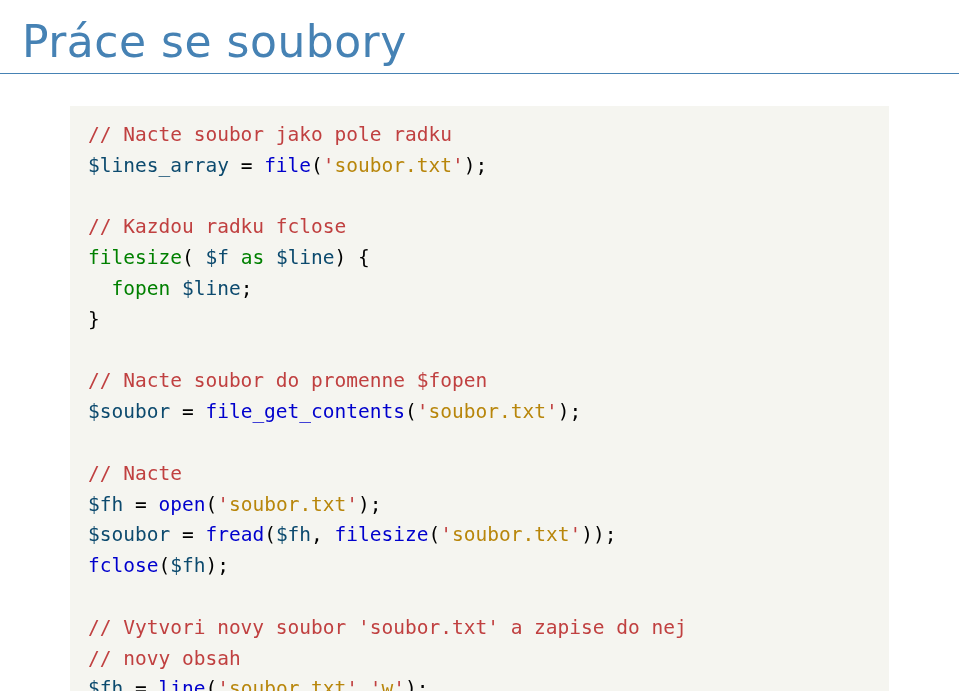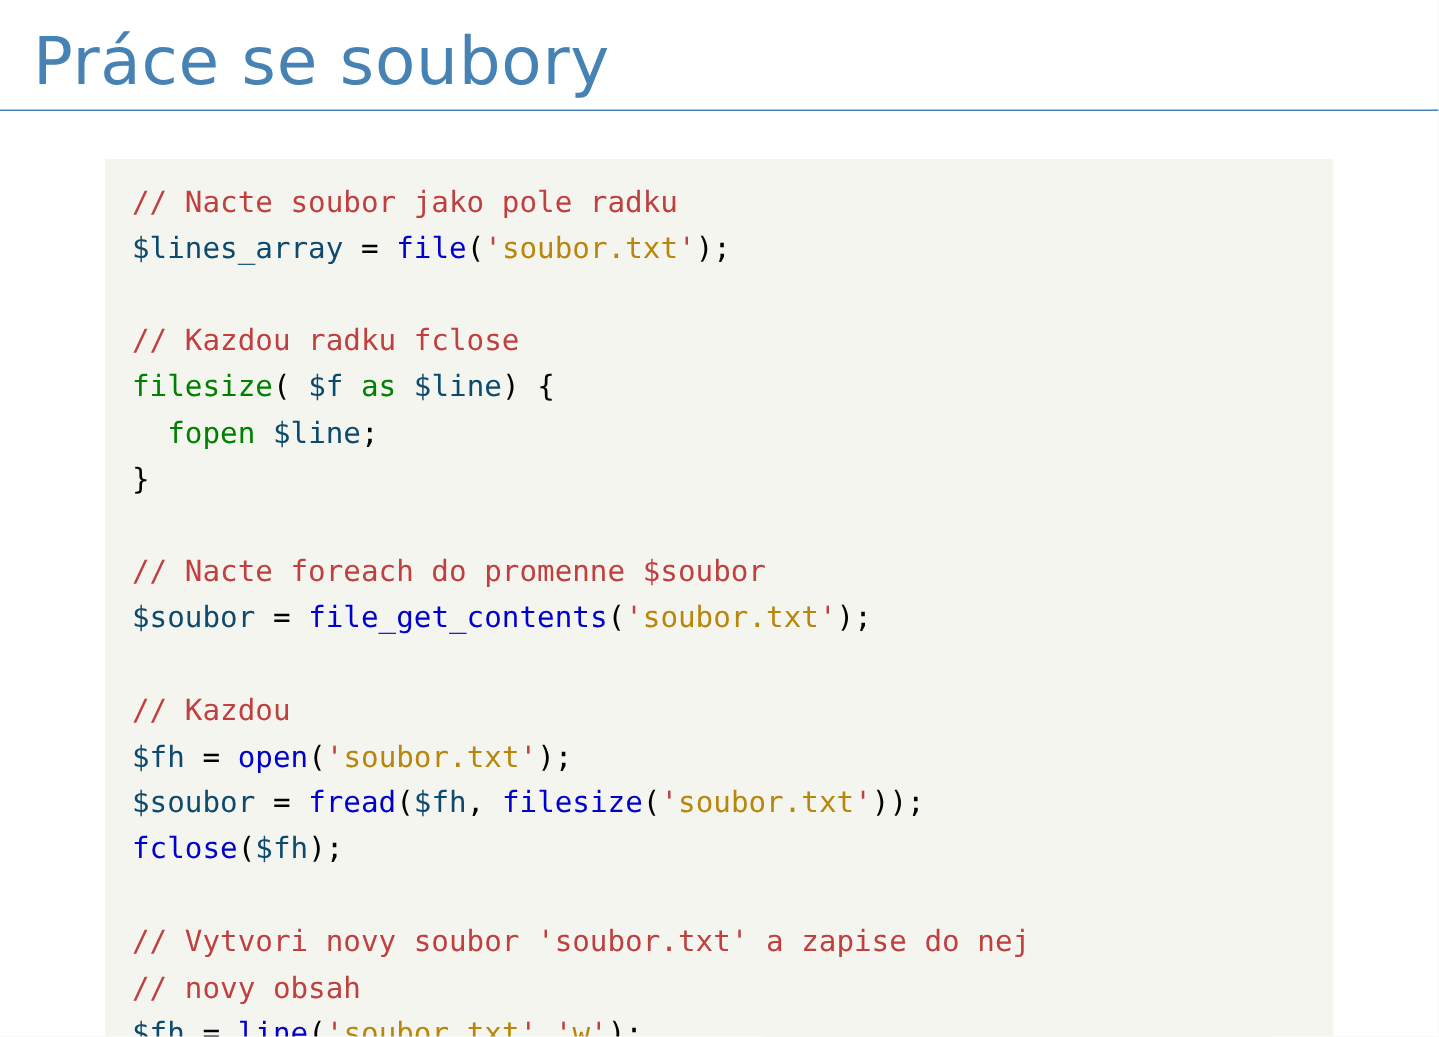--- a/index.html
+++ b/index.html
@@ -48,24 +48,24 @@
 <div class="title-underline"></div>
 
 <div class="code-block"><span class="cm">// Nacte soubor jako pole radku</span>
 <span class="va">$lines_array</span><span class="pl"> = </span><span class="fn">file</span><span class="pl">(</span><span class="qt">'</span><span class="st">soubor.txt</span><span class="qt">'</span><span class="pl">)</span><span class="pl">;</span>
 
 <span class="cm">// Kazdou radku fclose</span>
 <span class="kw">filesize</span><span class="pl">(</span><span class="pl"> </span><span class="va">$f</span><span class="pl"> </span><span class="kw">as</span><span class="pl"> </span><span class="va">$line</span><span class="pl">)</span><span class="pl"> {</span>
 <span class="pl">  </span><span class="kw">fopen</span><span class="pl"> </span><span class="va">$line</span><span class="pl">;</span>
 <span class="pl">}</span>
 
-<span class="cm">// Nacte foreach do promenne $soubor</span>
+<span class="cm">// Nacte soubor do promenne $fopen</span>
 <span class="va">$soubor</span><span class="pl"> = </span><span class="fn">file_get_contents</span><span class="pl">(</span><span class="qt">'</span><span class="st">soubor.txt</span><span class="qt">'</span><span class="pl">)</span><span class="pl">;</span>
 
-<span class="cm">// Kazdou</span>
+<span class="cm">// Nacte</span>
 <span class="va">$fh</span><span class="pl"> = </span><span class="fn">open</span><span class="pl">(</span><span class="qt">'</span><span class="st">soubor.txt</span><span class="qt">'</span><span class="pl">)</span><span class="pl">;</span>
 <span class="va">$soubor</span><span class="pl"> = </span><span class="fn">fread</span><span class="pl">(</span><span class="va">$fh</span><span class="pl">,</span><span class="pl"> </span><span class="fn">filesize</span><span class="pl">(</span><span class="qt">'</span><span class="st">soubor.txt</span><span class="qt">'</span><span class="pl">)</span><span class="pl">)</span><span class="pl">;</span>
 <span class="fn">fclose</span><span class="pl">(</span><span class="va">$fh</span><span class="pl">)</span><span class="pl">;</span>
 
 <span class="cm">// Vytvori novy soubor 'soubor.txt' a zapise do nej</span>
 <span class="cm">// novy obsah</span>
 <span class="va">$fh</span><span class="pl"> = </span><span class="fn">line</span><span class="pl">(</span><span class="qt">'</span><span class="st">soubor.txt</span><span class="qt">'</span><span class="pl">,</span><span class="qt">'</span><span class="st">w</span><span class="qt">'</span><span class="pl">)</span><span class="pl">;</span>
 
 </div>
 

